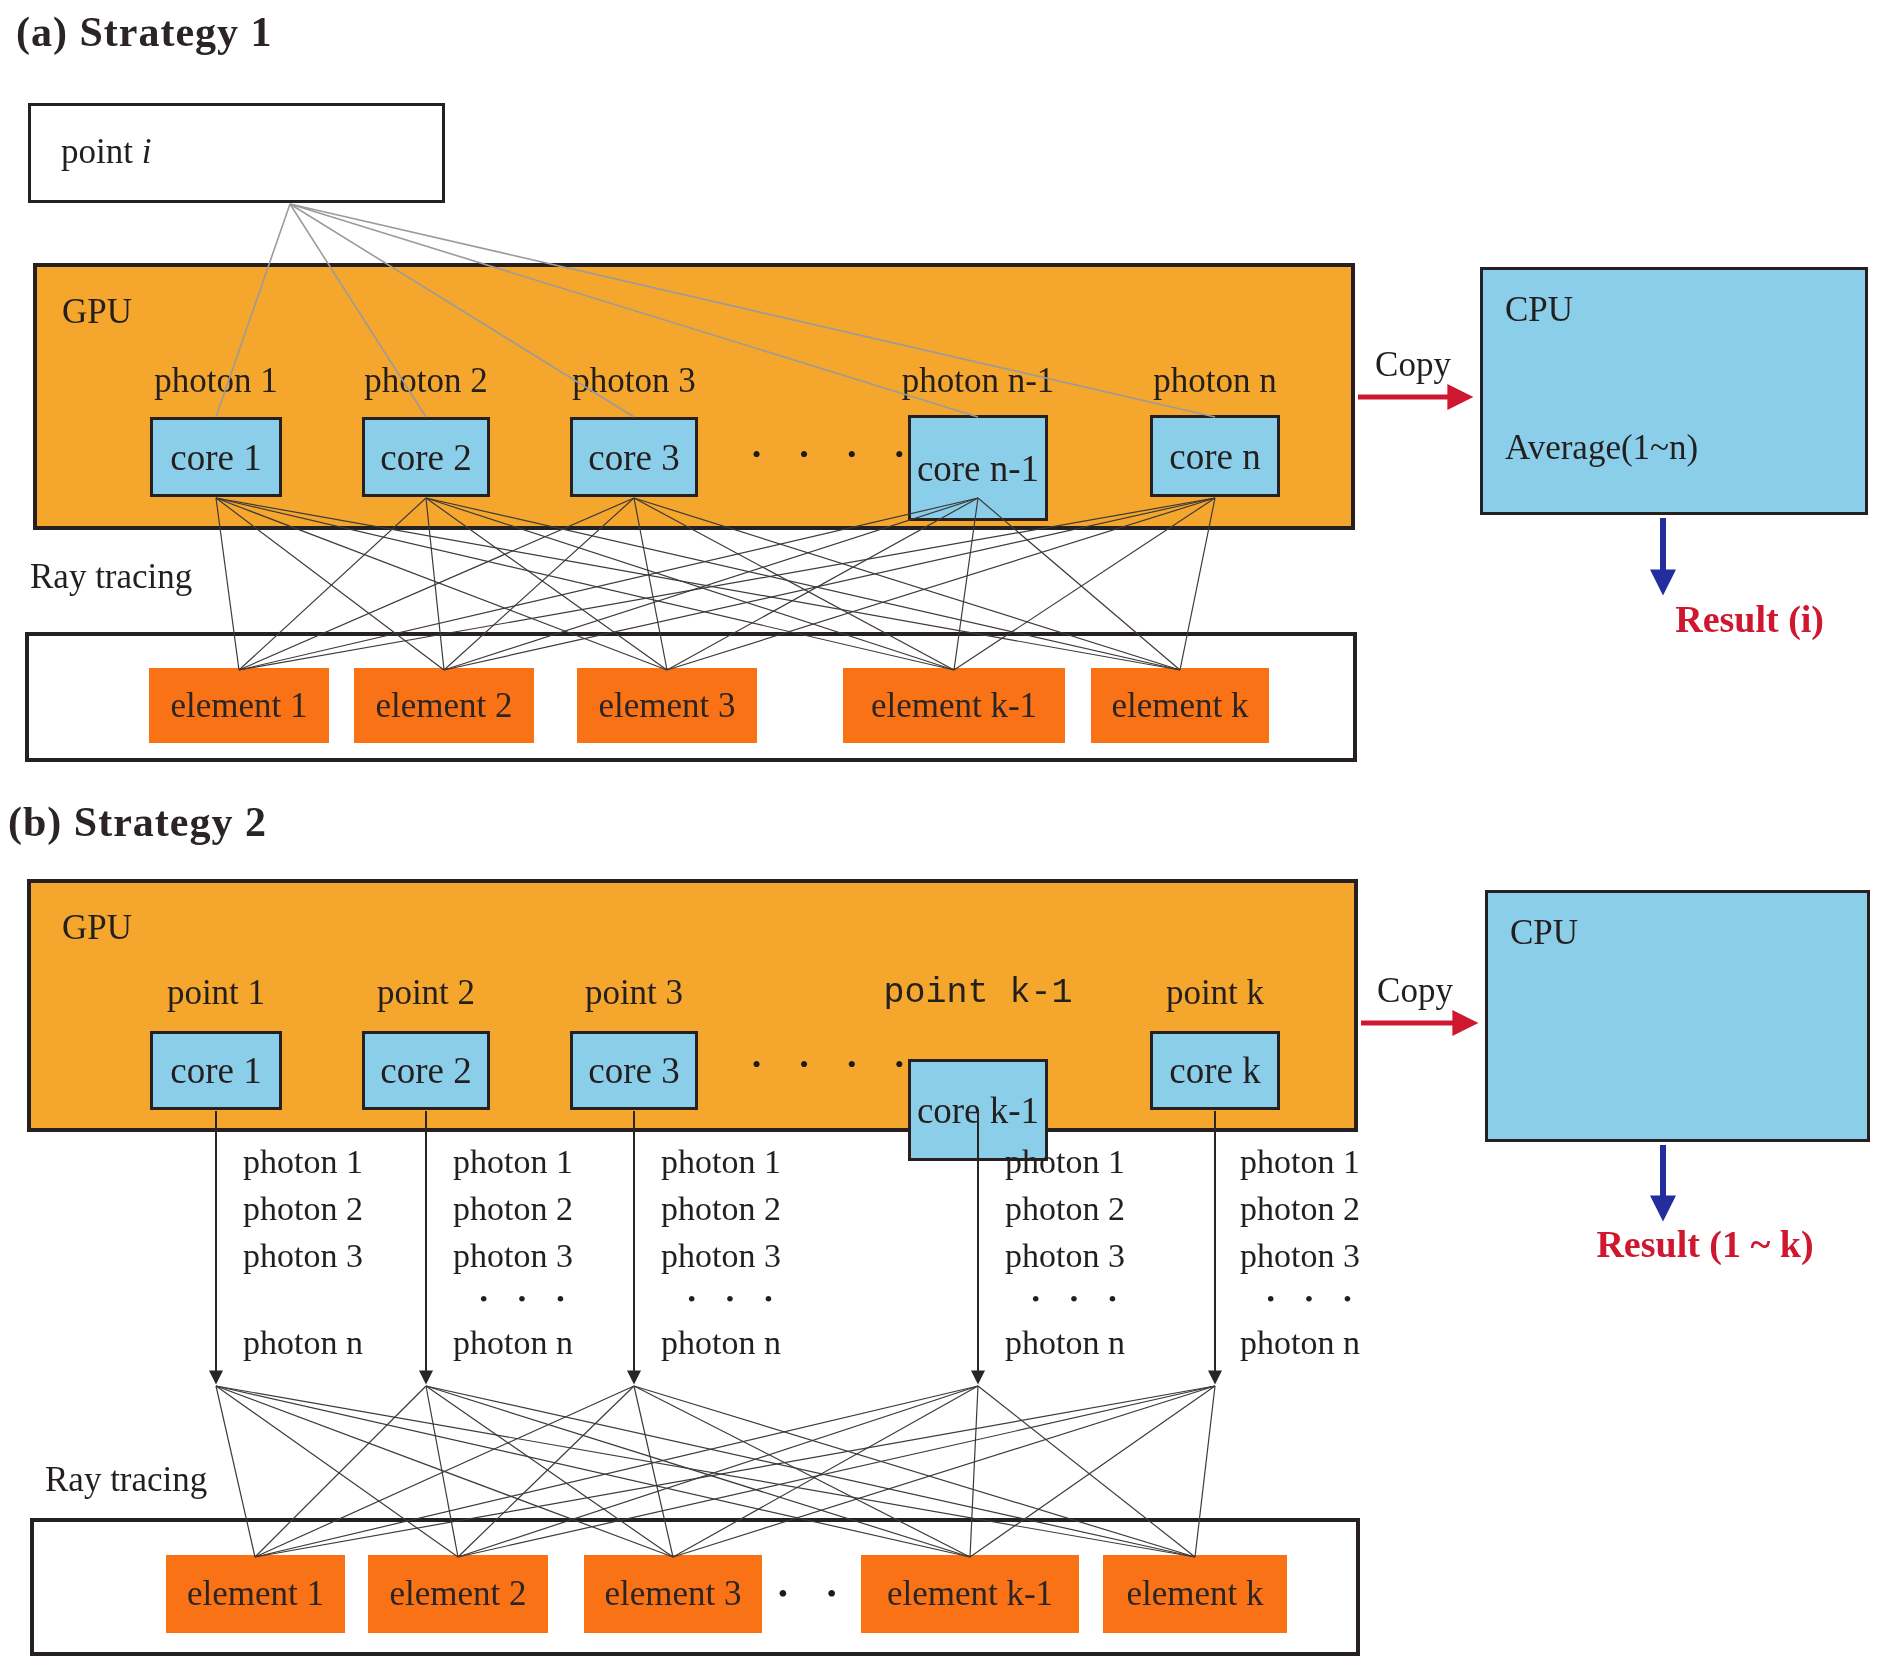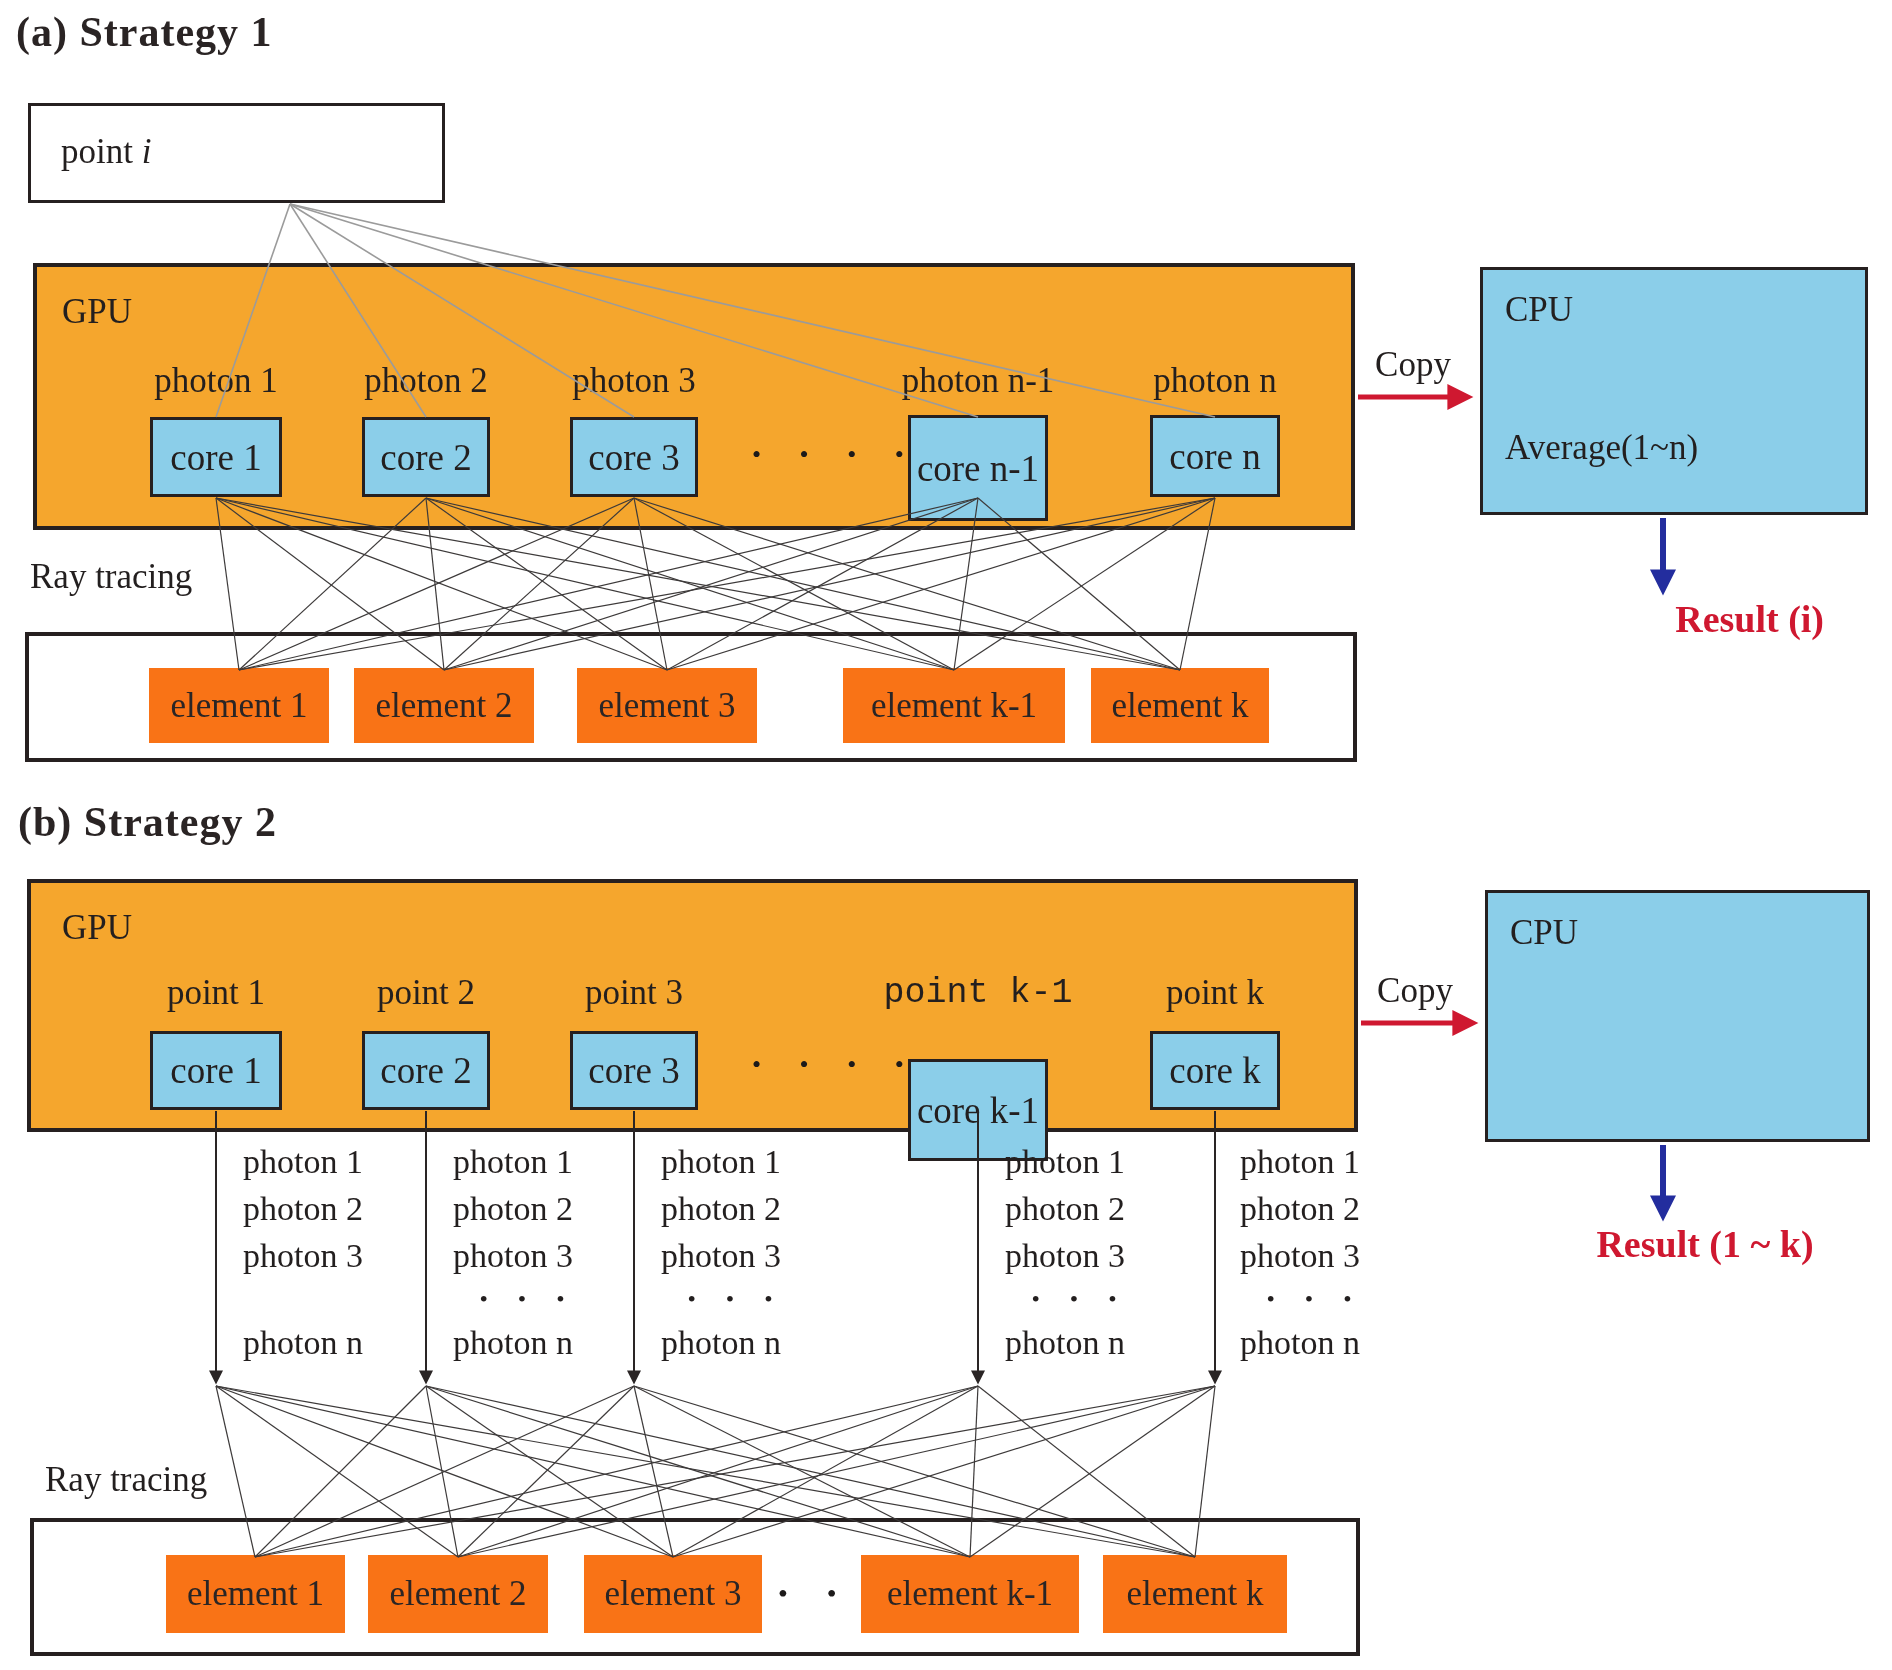--- a/index.html
+++ b/index.html
@@ -58,21 +58,21 @@
   <div class="abs elem-box" style="left:843px;top:668px;width:222px;height:75px;">element k-1</div>
   <div class="abs elem-box" style="left:1091px;top:668px;width:178px;height:75px;">element k</div>
 
   <div class="abs lbl lbl-c" style="left:1343px;top:345px;width:140px;">Copy</div>
   <div class="abs cpu-box" style="left:1480px;top:267px;width:388px;height:248px;">
     <span class="lbl" style="position:absolute;left:22px;top:20px;">CPU</span>
     <span class="lbl" style="position:absolute;left:22px;top:158px;">Average(1~n)</span>
   </div>
   <div class="abs result lbl-c" style="left:1584px;top:597px;width:240px;text-align:right;">Result (i)</div>
 
-  <div class="abs heading" style="left:18px;top:798px;">(b) Strategy 2</div>
+  <div class="abs heading" style="left:8px;top:798px;">(b) Strategy 2</div>
 
   <div class="abs gpu-box" style="left:27px;top:879px;width:1331px;height:253px;"></div>
   <div class="abs lbl" style="left:62px;top:908px;">GPU</div>
 
   <div class="abs lbl lbl-c" style="left:106px;top:973px;width:220px;">point 1</div>
   <div class="abs lbl lbl-c" style="left:316px;top:973px;width:220px;">point 2</div>
   <div class="abs lbl lbl-c" style="left:524px;top:973px;width:220px;">point 3</div>
   <div class="abs lbl lbl-c" style="left:858px;top:973px;width:240px;font-family:Liberation Mono, monospace;">point k-1</div>
   <div class="abs lbl lbl-c" style="left:1095px;top:973px;width:240px;">point k</div>
 

